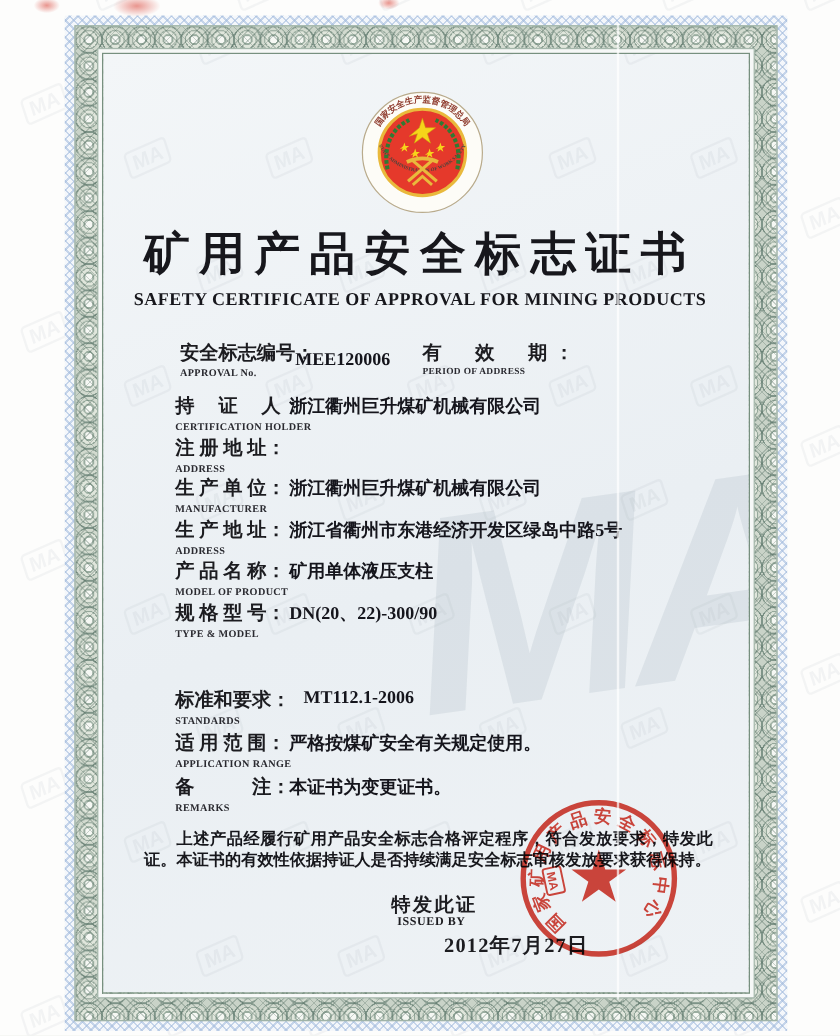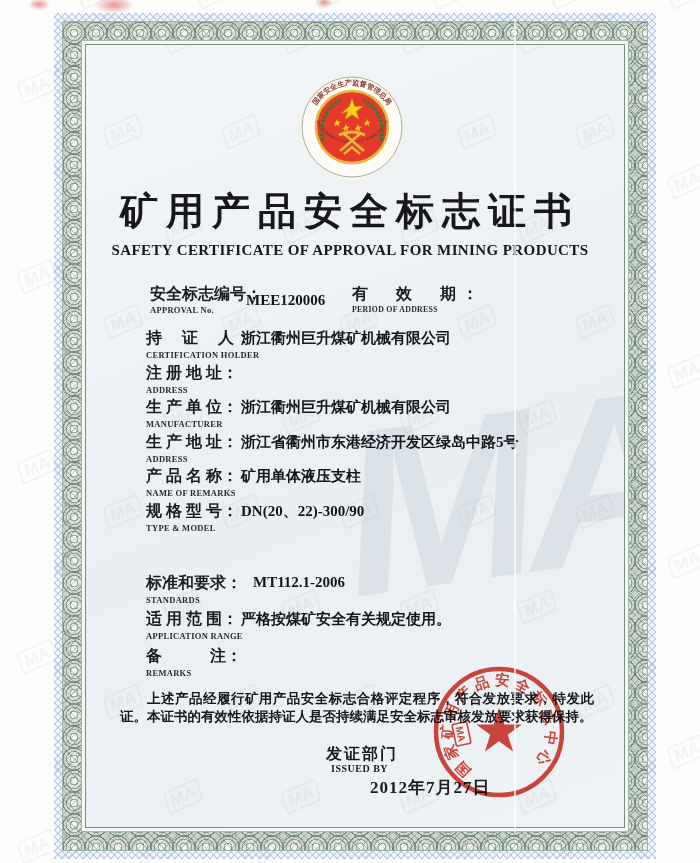--- a/index.html
+++ b/index.html
@@ -274,41 +274,42 @@
 
   <div class="txt zh-label" style="left:146px;top:397px;">生 产 单 位：</div>
   <div class="txt en-label" style="left:146px;top:419px;text-align:right;">MANUFACTURER</div>
   <div class="txt value" style="left:241px;top:398px;">浙江衢州巨升煤矿机械有限公司</div>
 
   <div class="txt zh-label" style="left:146px;top:432px;">生 产 地 址：</div>
   <div class="txt en-label" style="left:146px;top:454px;">ADDRESS</div>
   <div class="txt value" style="left:241px;top:433px;">浙江省衢州市东港经济开发区绿岛中路5号</div>
 
   <div class="txt zh-label" style="left:146px;top:466px;">产 品 名 称：</div>
-  <div class="txt en-label" style="left:146px;top:488px;">NAME OF REMARKS</div>
+  <div class="txt en-label" style="left:146px;top:488px;">MODEL OF PRODUCT</div>
   <div class="txt value" style="left:241px;top:467px;">矿用单体液压支柱</div>
 
   <div class="txt zh-label" style="left:146px;top:501px;">规 格 型 号：</div>
   <div class="txt en-label" style="left:146px;top:523px;">TYPE &amp; MODEL</div>
   <div class="txt value" style="left:241px;top:502px;">DN(20、22)-300/90</div>
 
   <div class="txt zh-label" style="left:146px;top:573px;">标准和要求：</div>
   <div class="txt en-label" style="left:146px;top:595px;">STANDARDS</div>
   <div class="txt value" style="left:253px;top:574px;">MT112.1-2006</div>
 
   <div class="txt zh-label" style="left:146px;top:609px;">适 用 范 围：</div>
   <div class="txt en-label" style="left:146px;top:631px;">APPLICATION RANGE</div>
   <div class="txt value" style="left:241px;top:610px;">严格按煤矿安全有关规定使用。</div>
 
   <div class="txt zh-label" style="left:146px;top:646px;">备　　　注：</div>
   <div class="txt en-label" style="left:146px;top:668px;">REMARKS</div>
+  <div class="txt value" style="left:241px;top:647px;">本证书为变更证书。</div>
 
   <div class="txt statement">上述产品经履行矿用产品安全标志合格评定程序，符合发放要求，特发此证。本证书的有效性依据持证人是否持续满足安全标志审核发放要求获得保持。</div>
 
-  <div class="txt issued">发证部门</div>
+  <div class="txt issued">特发此证</div>
   <div class="txt issued-en">ISSUED BY</div>
   <div class="txt date">2012年7月27日</div>
 
   <svg class="seal" width="150" height="150" viewBox="-75 -75 150 150">
     <defs>
       <path id="sealArc" d="M -27.0,38.5 A 47 47 0 1 1 27.0,38.5" fill="none"></path>
     </defs>
     <circle cx="0" cy="0" r="63" fill="none" stroke="#d6382c" stroke-width="4.5"></circle>
     <text font-size="14.5" font-weight="bold" fill="#d6382c" letter-spacing="2" font-family="Liberation Serif, serif">
       <textPath href="#sealArc" textLength="226" lengthAdjust="spacing">国家矿用产品安全标志中心</textPath>

